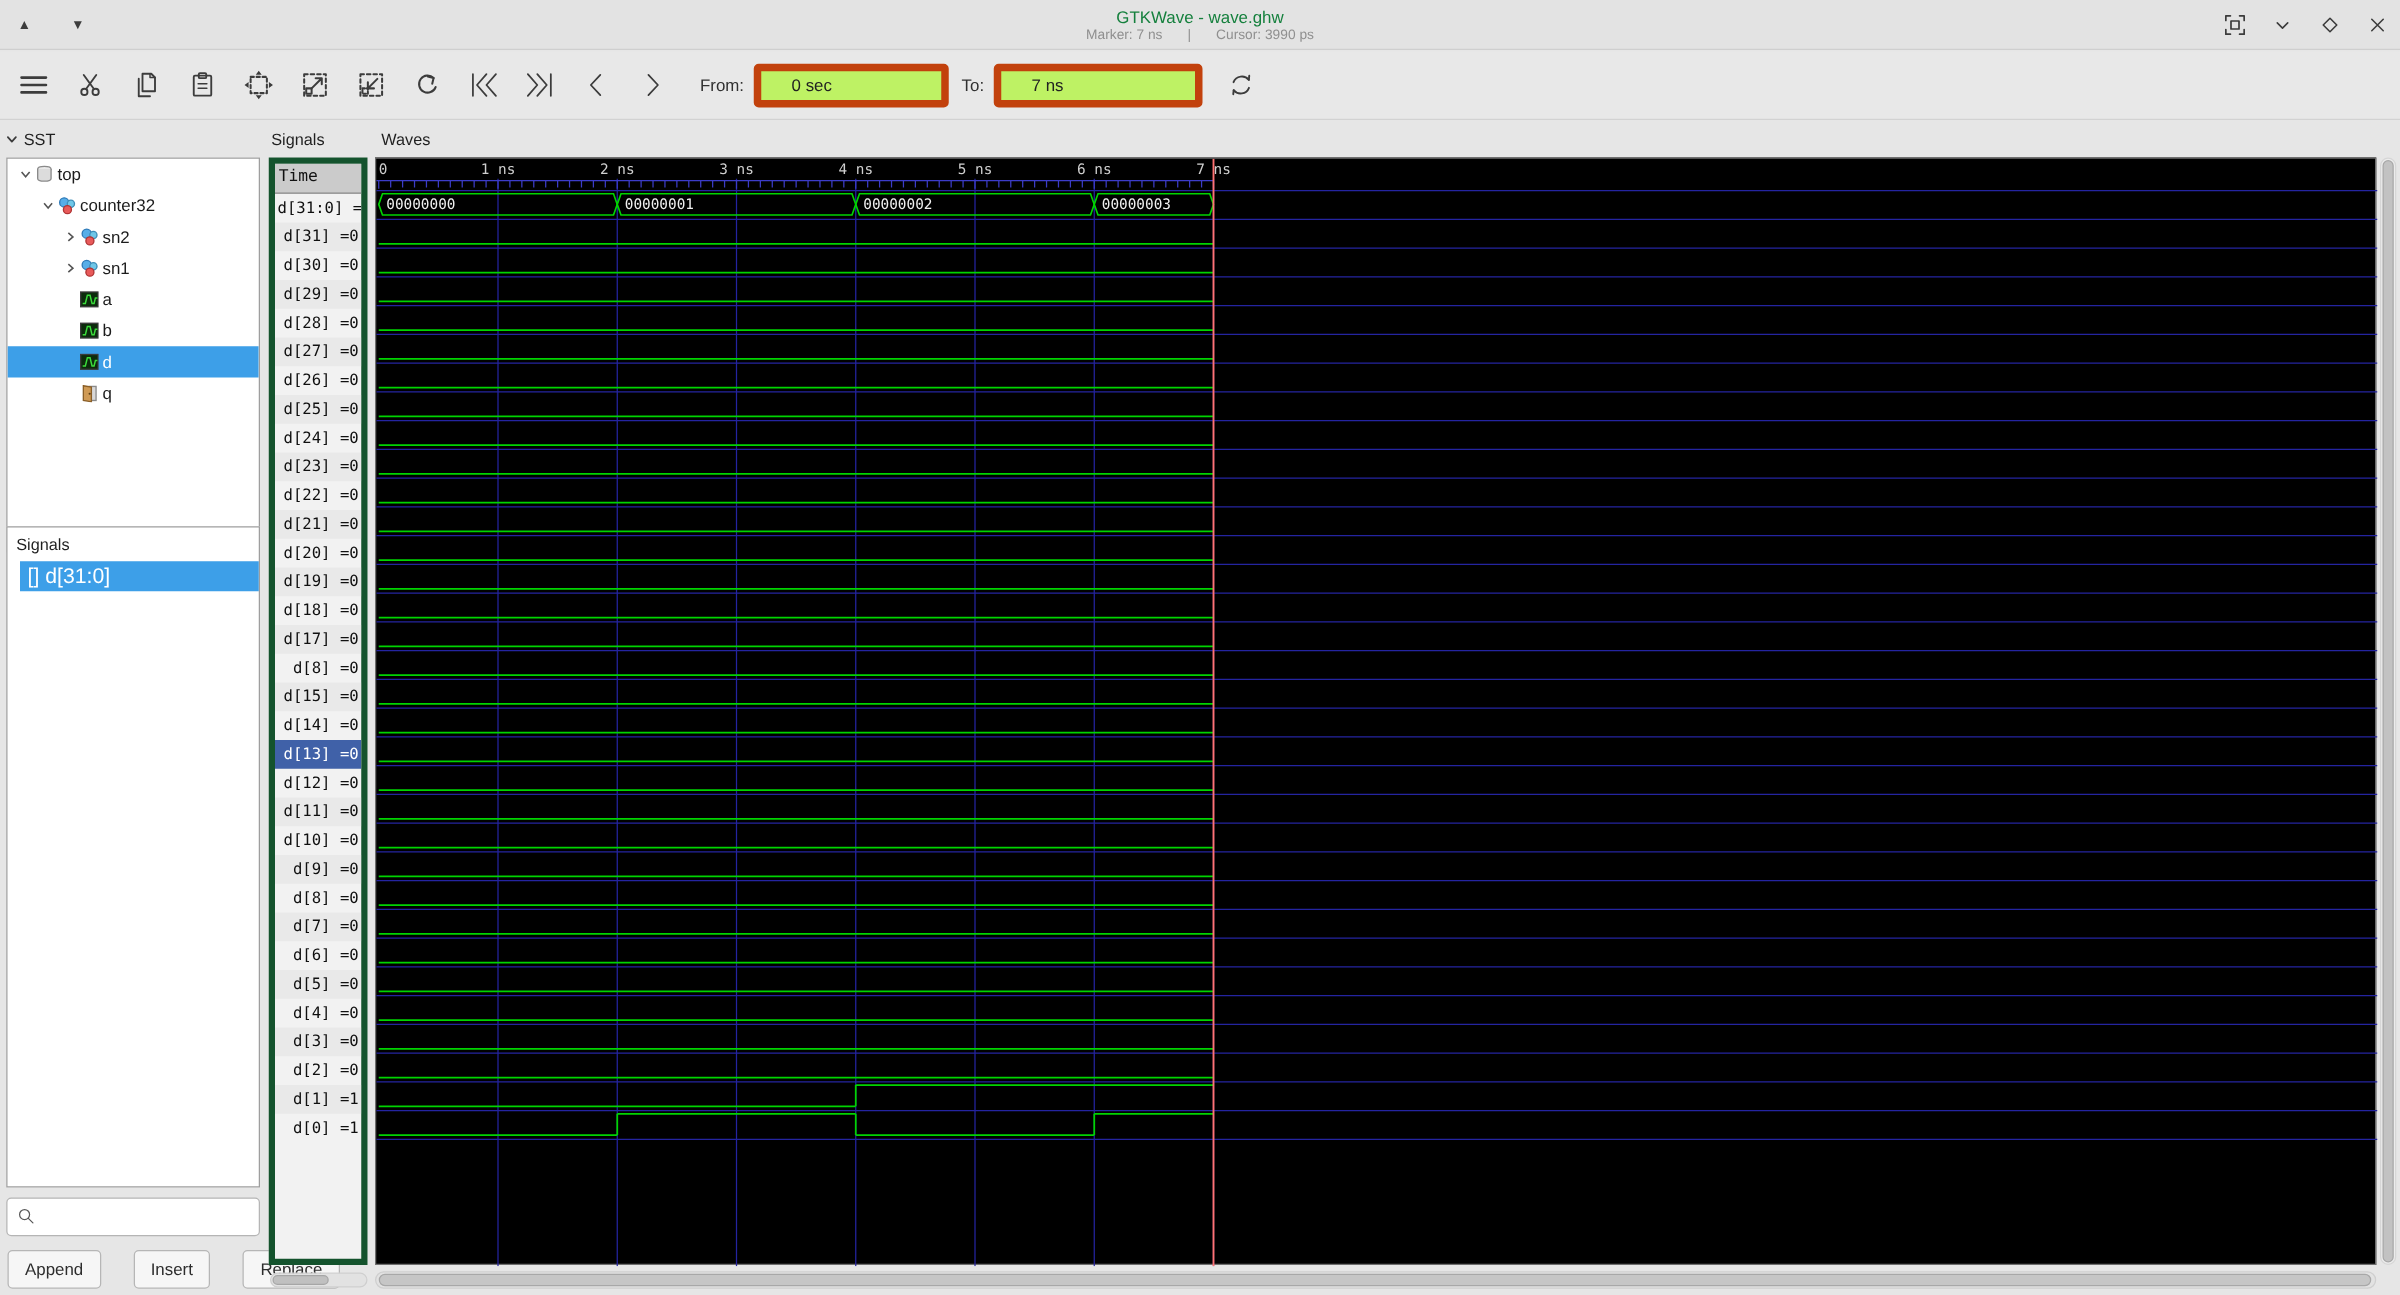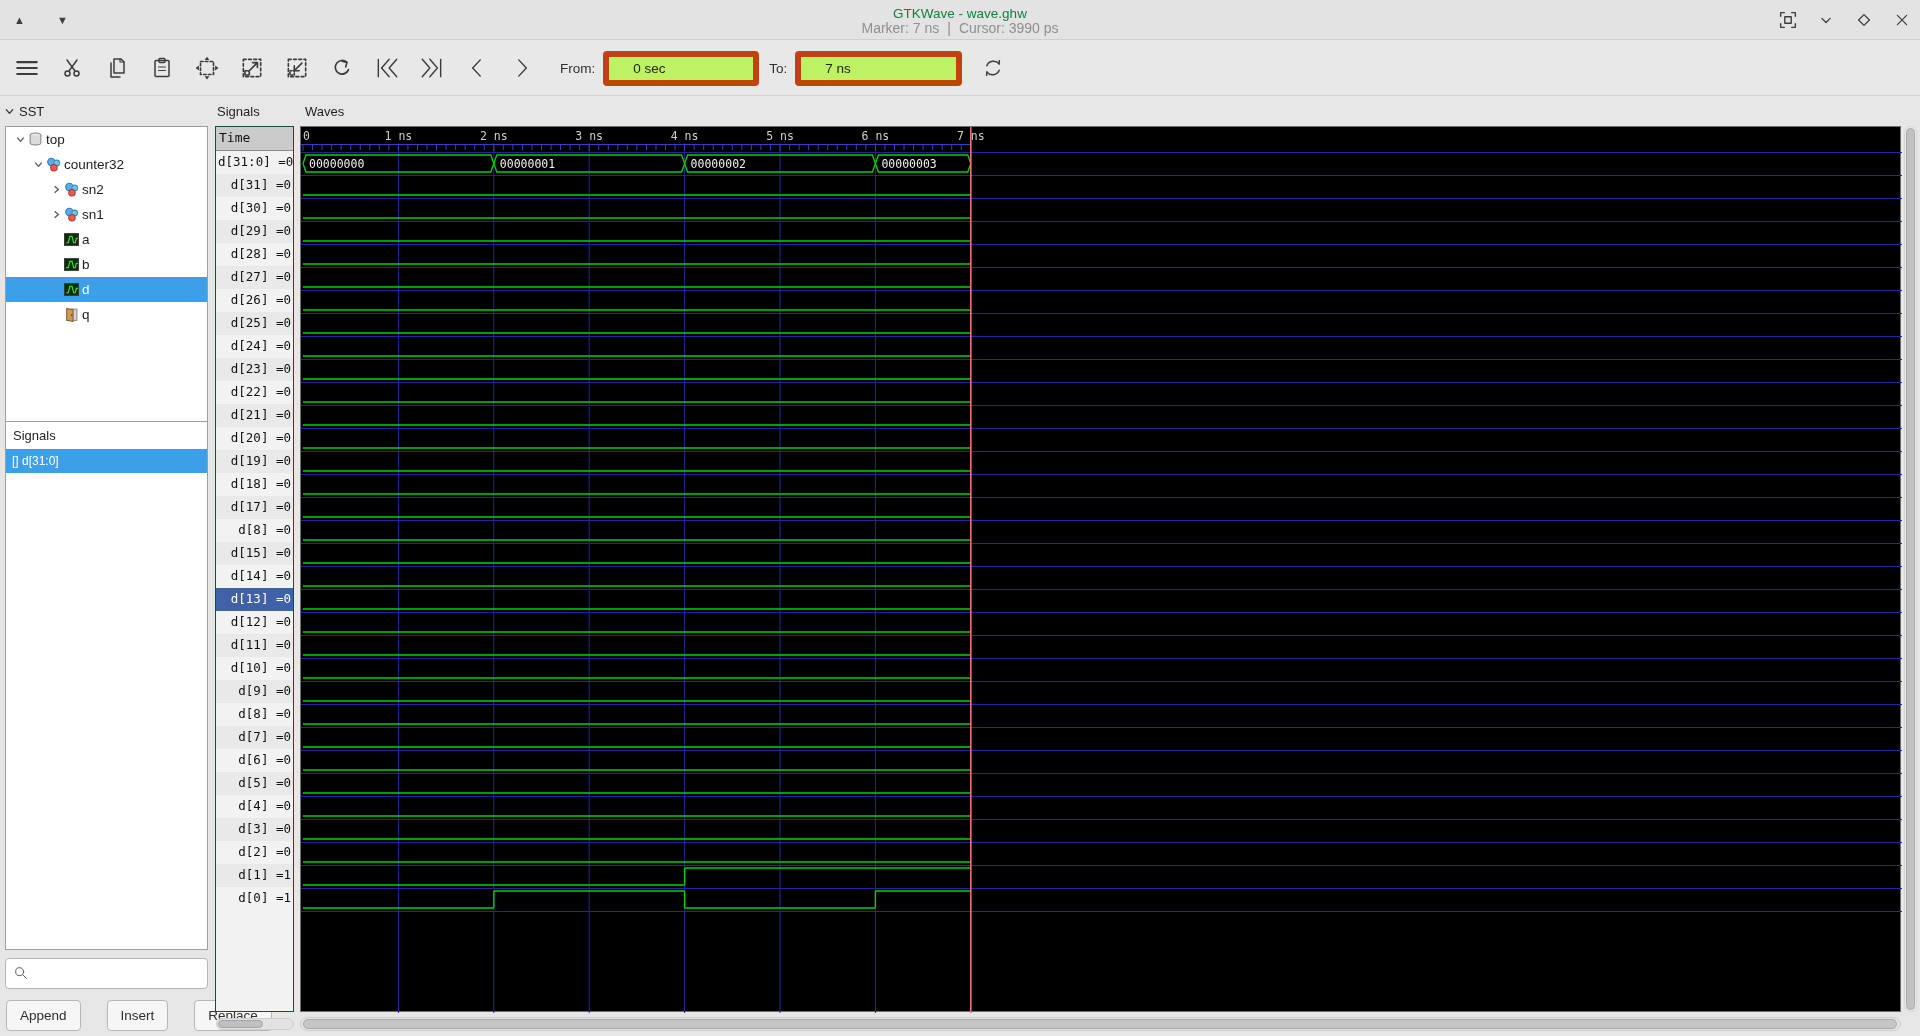--- a/index.html
+++ b/index.html
@@ -6,49 +6,49 @@
   html,body { width:1920px; height:1036px; overflow:hidden; }
   body { background:#e6e6e6; font-family:"Liberation Sans","DejaVu Sans",sans-serif; color:#2e2e2e; position:relative; }
   svg.ic { display:block; stroke:#3c3c3c; fill:none; stroke-width:1.5; stroke-linecap:round; stroke-linejoin:round; }
 
   
   .titlebar { position:absolute; left:0; top:0; width:1920px; height:40px; background:#e3e3e3; border-bottom:1px solid #cfcfcf; }
   .tb-left { position:absolute; left:8px; top:0; height:40px; display:flex; align-items:center; gap:20px; }
   .tb-tri { font-size:11px; color:#3d3d3d; cursor:default; padding:4px 6px; }
   .tb-center { position:absolute; left:0; top:0; width:100%; height:40px; display:flex; flex-direction:column; align-items:center; justify-content:center; pointer-events:none; }
   .tb-title { font-size:13.5px; color:#15803d; line-height:16px; }
-  .tb-status { font-size:14px; color:#8f8f8f; line-height:13px; display:flex; gap:8px; }
+  .tb-status { font-size:11px; color:#8f8f8f; line-height:13px; display:flex; gap:20px; }
   .tb-right { position:absolute; right:6px; top:0; height:40px; display:flex; align-items:center; gap:14px; }
   .winbtn { width:24px; height:24px; display:flex; align-items:center; justify-content:center; }
 
   
   .toolbar { position:absolute; left:0; top:41px; width:1920px; height:55px; background:#e8e8e8; border-bottom:1px solid #d2d2d2; display:flex; align-items:center; padding-left:10px; }
   .tool { width:34px; height:34px; display:flex; align-items:center; justify-content:center; margin-right:11px; border-radius:3px; }
   .tlabel { font-size:13.5px; color:#303030; margin:0 8px 0 10px; }
   .tinput { height:35px; border:6px solid #c2410c; border-radius:4px; background:#bef264; font-size:13.5px; color:#222; padding:0 24px; font-family:"Liberation Sans",sans-serif; }
 
   
   .frame-label { position:absolute; font-size:13px; color:#1f1f1f; display:flex; align-items:center; gap:4px;justify-content:center; }
   .treebox { position:absolute; left:5px; top:126px; width:203px; height:316px; background:#ffffff; border:1px solid #9e9e9e; overflow:hidden; }
   .tree-item { height:25px; display:flex; align-items:center; font-size:13.5px; color:#1c1c1c; white-space:nowrap; }
   .tree-item.sel { background:var(--selection_blue); color:#ffffff; }
   .tree-exp { width:16px; display:flex; justify-content:center; align-items:center; flex:none; }
   .tree-ico { width:18px; display:flex; align-items:center; flex:none; }
   .sigbox { position:absolute; left:5px; top:421px; width:203px; height:529px; background:#ffffff; border:1px solid #9e9e9e; }
   .sigbox .cap { font-size:13px; color:#1f1f1f; padding:6px 0 6px 7px; }
-  .sig-item { height:24px; display:flex; align-items:center; padding-left:6px; font-size:12px; }
+  .sig-item { height:24px; display:flex; align-items:center; padding-left:6px; font-size:17px;margin-left:10px; }
   .sig-item.sel { background:var(--selection_blue); color:#ffffff; }
   .searchwrap { position:absolute; left:5px; top:958px; width:203px; height:31px; }
   .searchwrap input { width:100%; height:100%; border:1px solid #b5b5b5; border-radius:4px; background:#fff; padding:0 8px 0 30px; font-size:13px; }
   .searchwrap .mag { position:absolute; left:8px; top:7px; }
   .btnrow { position:absolute; left:6px; top:1000px; width:205px; display:flex; gap:26px;align-items:flex-end; }
   .gbtn { height:31px; padding:0 13px; background:#f6f6f6; border:1px solid #b6b6b6; border-radius:4px; font-size:13.5px; color:#2d2d2d; font-family:"Liberation Sans",sans-serif; }
 
   
-  .namespanel { position:absolute; left:215px; top:126px; width:79px; height:886px; background:#f2f2f2; border:1px solid #14532d; font-family:"DejaVu Sans Mono","Liberation Mono",monospace; overflow:hidden; }
+  .namespanel { position:absolute; left:215px; top:126px; width:79px; height:886px; background:#f2f2f2; border:5px solid #14532d; font-family:"DejaVu Sans Mono","Liberation Mono",monospace; overflow:hidden; }
   .names-header { height:24px; background:#cbcbcb; border-bottom:1px solid #8a8a8a; font-size:13px; color:#111; padding:3px 0 0 3px; }
   .name-row { height:23px; font-size:12.5px; color:#101010; text-align:right; padding:3px 2px 0 0; white-space:nowrap; }
   .name-row.left { text-align:left; padding-left:2px; }
   .name-row.alt { background:#e9e9e9; }
   .name-row.sel { background:var(--names_selection_blue); color:#ffffff; }
   .names-hscroll { position:absolute; left:216px; top:1018px; width:78px; height:12px; background:#e2e2e2; border:1px solid #cfcfcf; border-radius:6px; }
   .names-hscroll .thumb { position:absolute; left:1px; top:1px; width:45px; height:8px; background:#c0c0c0; border:1px solid #a6a6a6; border-radius:5px; }
 
   
   .wavepanel { position:absolute; left:300px; top:126px; width:1601px; height:886px; background:var(--wave_background); border:1px solid #6e6e6e; }

